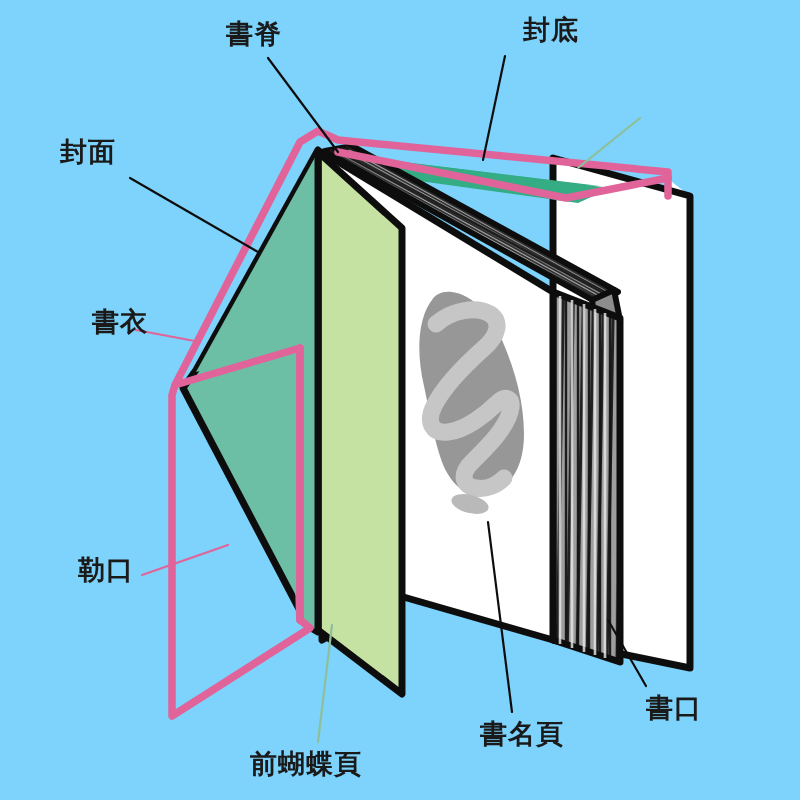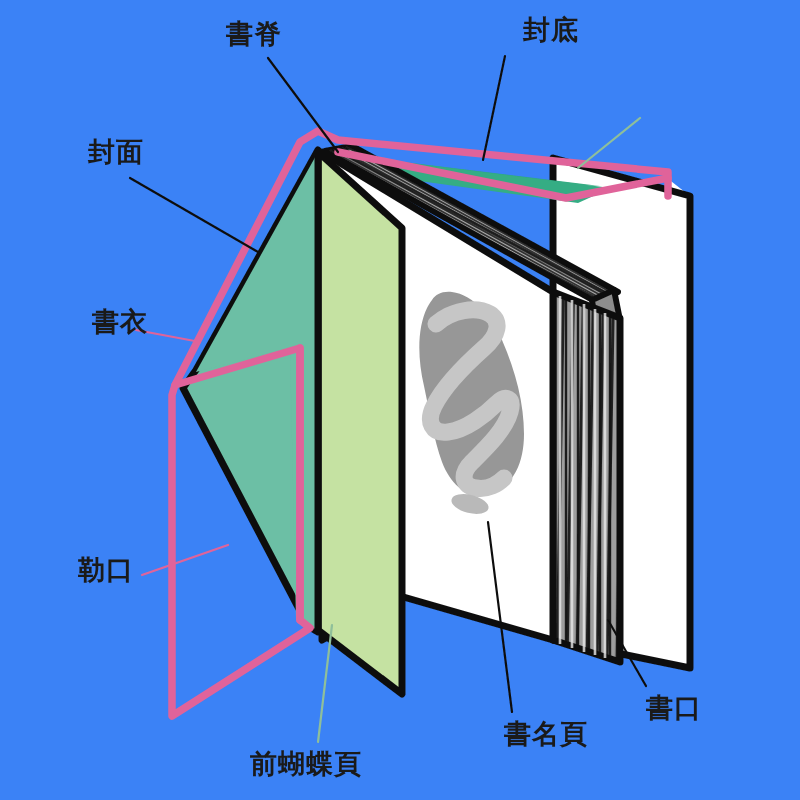--- a/index.html
+++ b/index.html
@@ -12,21 +12,21 @@
     width: 800px;
     height: 800px;
     font-family: "DejaVu Sans", "Liberation Sans", sans-serif;
     overflow: hidden;
     position: relative;
   }
   #diagram-root {
     position: relative;
     width: 800px;
     height: 800px;
-    background: #3b82f6;
+    background: #7dd3fc;
   }
   svg#book-svg {
     position: absolute;
     top: 0;
     left: 0;
     width: 800px;
     height: 800px;
     display: block;
   }
   .label-text {
@@ -176,25 +176,25 @@
       </g>
 
     </g>
   </svg>
 
   <div class="label-text" style="left:226px; top:20px;">書脊</div>
 
   <div class="label-text" style="left:478px; top:16px;margin-left:45px;">封底</div>
 
 
-  <div class="label-text" style="left:88px; top:138px;">封面</div>
+  <div class="label-text" style="left:60px; top:138px;">封面</div>
 
   <div class="label-text" style="left:92px; top:308px;">書衣</div>
 
   <div class="label-text" style="left:78px; top:556px;">勒口</div>
 
   <div class="label-text" style="left:250px; top:750px;">前蝴蝶頁</div>
 
-  <div class="label-text" style="left:480px; top:720px;margin-left:24px;">書名頁</div>
+  <div class="label-text" style="left:480px; top:720px;">書名頁</div>
 
   <div class="label-text" style="left:634px; top:694px;margin-left:12px;">書口</div>
 
 </div>
 
 </body></html>

